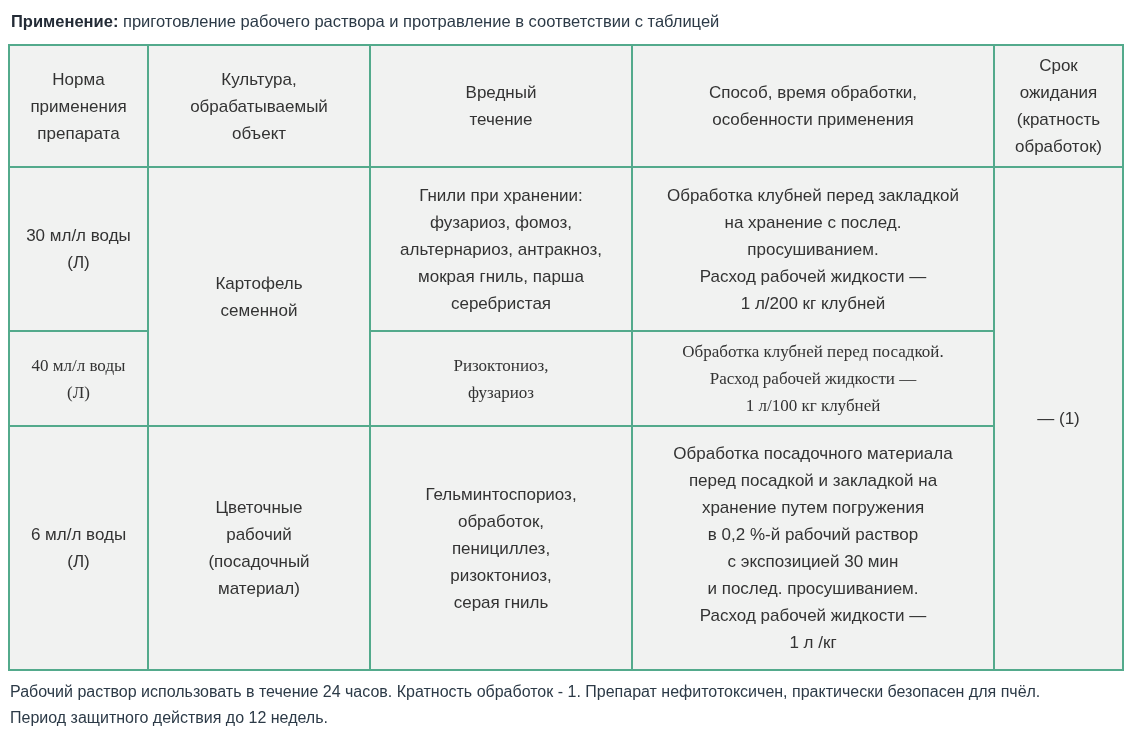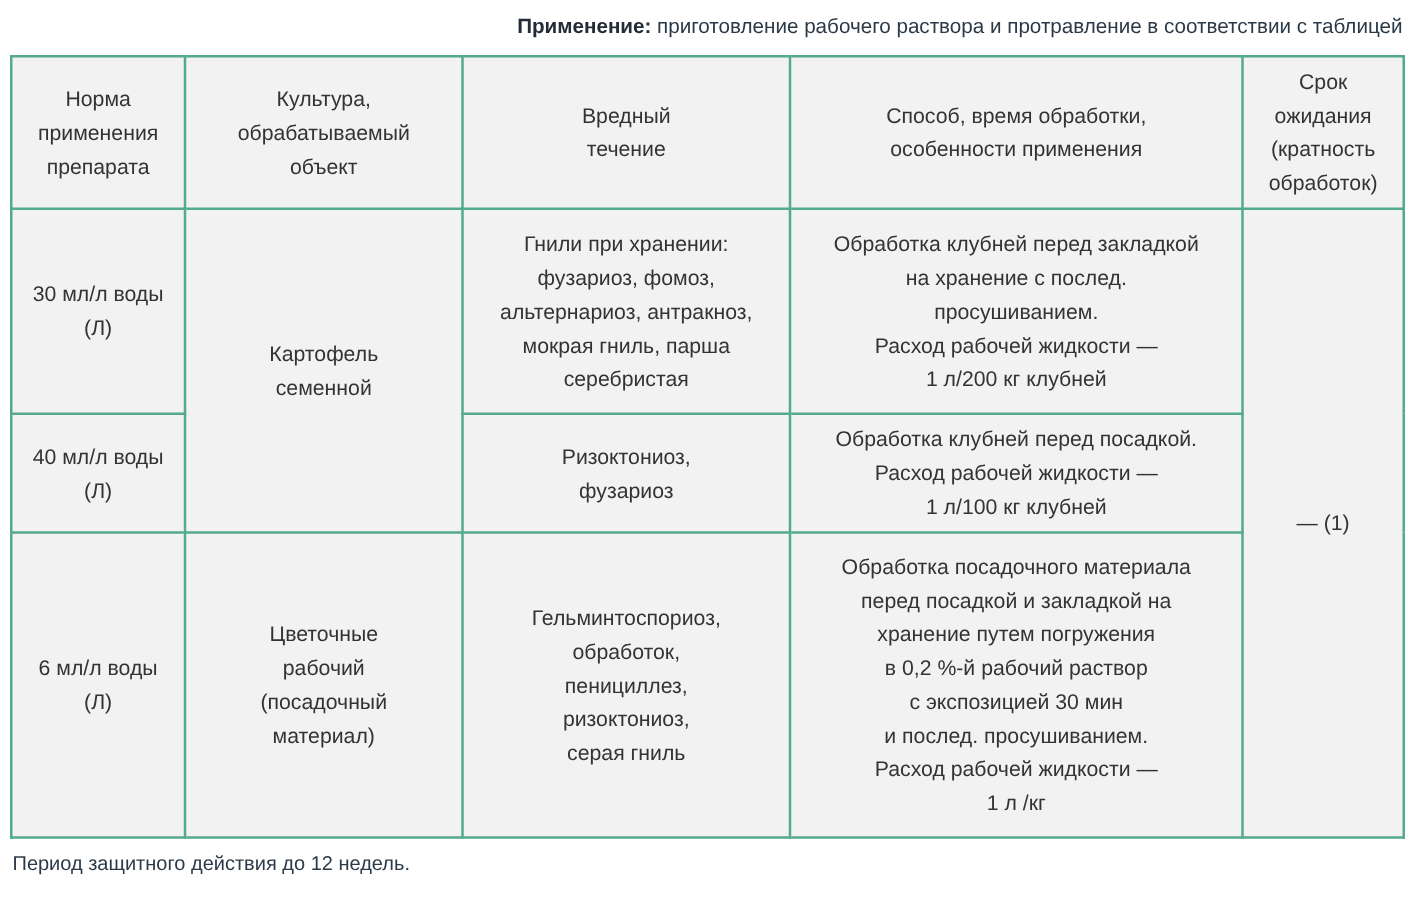--- a/index.html
+++ b/index.html
@@ -11,21 +11,20 @@
   }
   .page {
     width: 1130px;
     padding: 8px 8px 0 8px;
   }
   .title-line {
     font-size: 16.5px;
     line-height: 22px;
     color: #2c3a47;
     margin: 2px 0 0 3px;
-    text-align: right;
   }
   .title-line b { color: #232b36; }
   table.app-table {
     border-collapse: collapse;
     margin-top: 12px;
     table-layout: fixed;
     width: 1114px;
   }
   table.app-table th,
   table.app-table td {
@@ -35,21 +34,21 @@
     font-size: 17px;
     line-height: 27px;
     font-weight: normal;
     text-align: center;
     vertical-align: middle;
     white-space: pre-line;
     padding: 6px 8px;
   }
   tr.header-row  { height: 116px; }
   tr.data-row-1  { height: 164px; }
-  tr.data-row-2  { height: 82px; }
+  tr.data-row-2  { height: 82px; font-family: Liberation Serif, serif; }
   tr.data-row-3  { height: 244px; }
   .footer-note {
     font-size: 16px;
     line-height: 26px;
     color: #2c3a47;
     margin: 8px 0 0 2px;
     padding-bottom: 10px;
   }
 </style>
 </head>
@@ -130,16 +129,17 @@
 в 0,2 %-й рабочий раствор
 с экспозицией 30 мин
 и послед. просушиванием.
 Расход рабочей жидкости —
 1 л /кг</td>
       </tr>
     </tbody>
   </table>
 
   <div class="footer-note">
+    <div>Рабочий раствор использовать в течение 24 часов. Кратность обработок - 1. Препарат нефитотоксичен, практически безопасен для пчёл.</div>
     <div>Период защитного действия до 12 недель.</div>
   </div>
 
 </div>
 
 </body></html>

